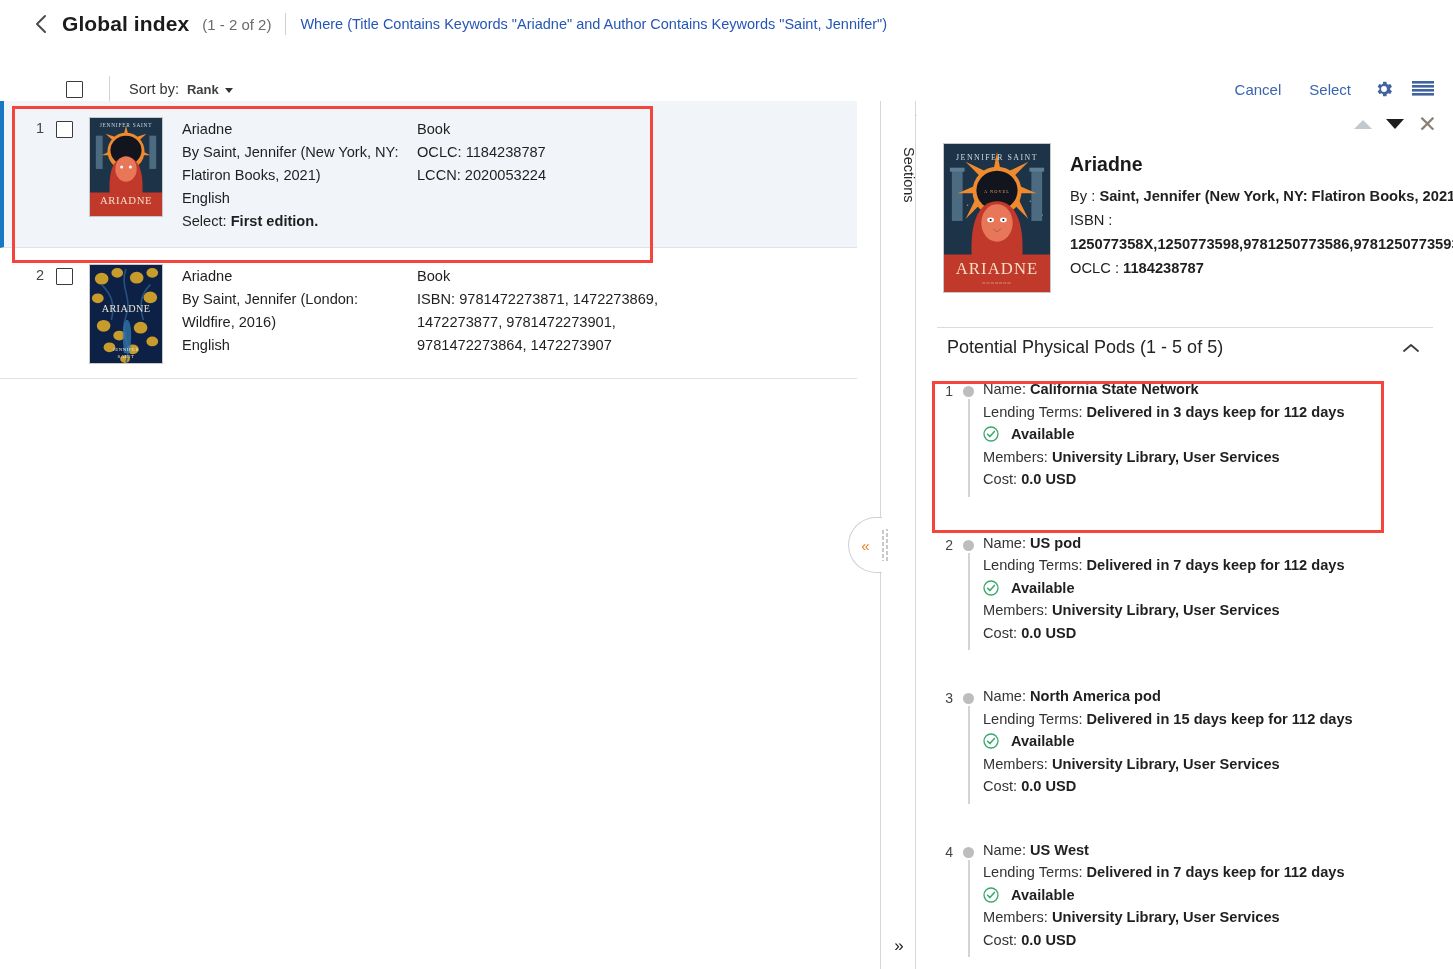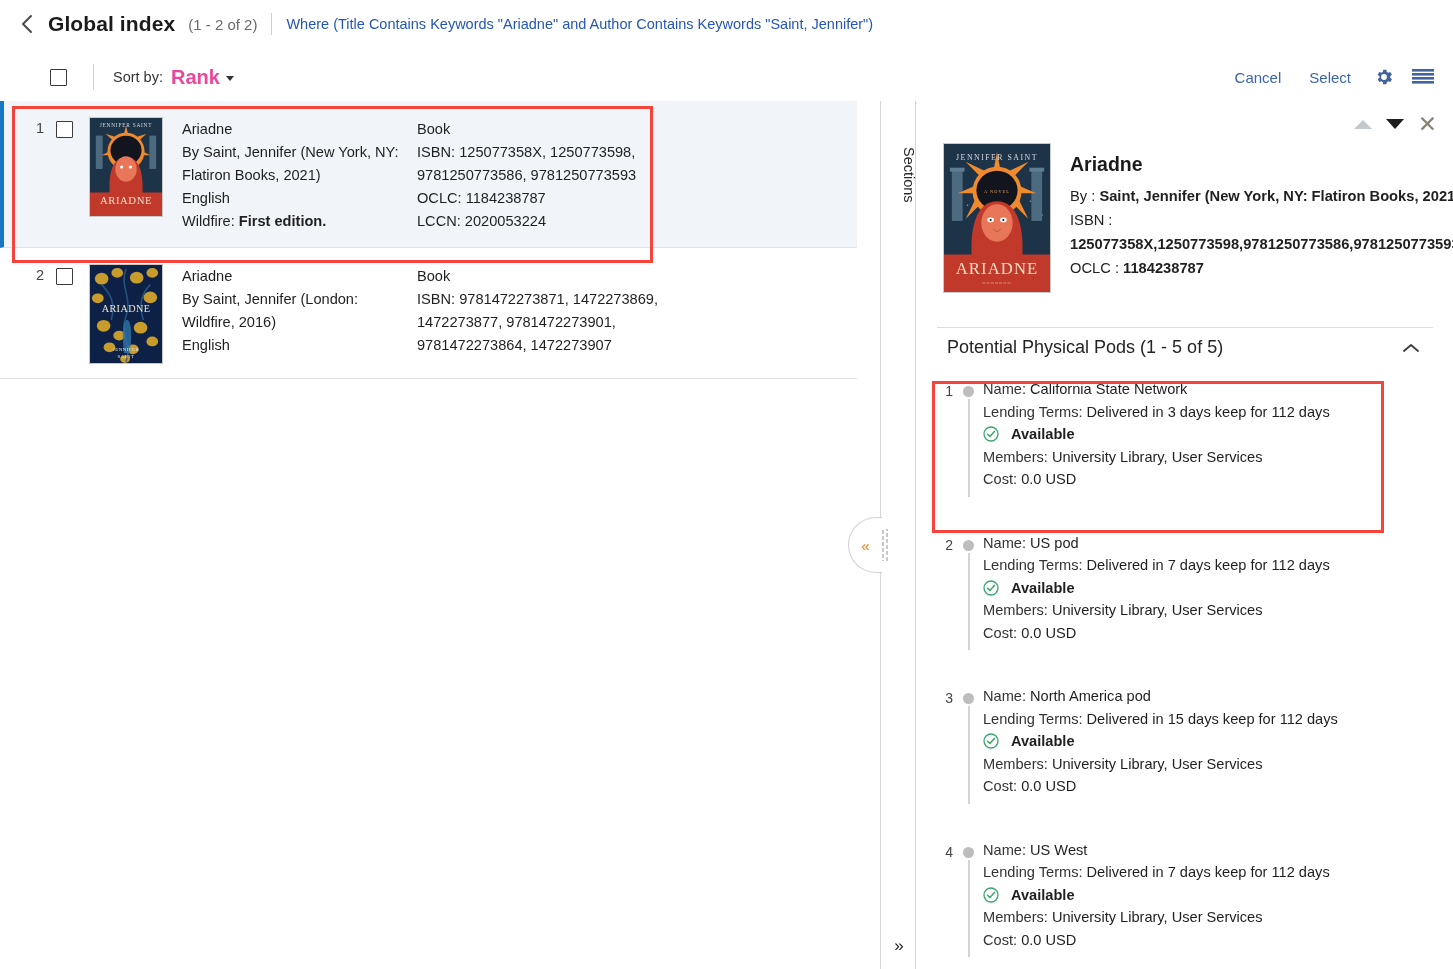--- a/index.html
+++ b/index.html
@@ -9,54 +9,54 @@
     background: #ffffff;
     font-family: "Liberation Sans", sans-serif;
     color: #202020;
     overflow: hidden;
   }
   .page { position: relative; width: 1453px; height: 969px; }
 
   
   .topbar {
     position: absolute; left: 0; top: 0; width: 1448px; height: 48px;
-    display: flex; align-items: center; padding-left: 14px;
+    display: flex; align-items: center; padding-left: 28px;
   }
   .back-chevron {
     width: 26px; height: 26px; display: flex; align-items: center; justify-content: center;
     color: #4a4a4a; font-size: 19px; line-height: 1; cursor: pointer; margin-right: 8px;
   }
   .page-title {
     font-size: 21px; font-weight: bold; color: #1b1b1b; letter-spacing: .1px;
   }
   .result-count {
     font-size: 15px; color: #6b6b6b; margin-left: 13px;
   }
   .vsep {
     width: 1px; height: 22px; background: #cfcfcf; margin: 0 14px;
   }
   .query-text {
     font-size: 14.5px; color: #2556b5; font-weight: normal;
   }
 
   
   .sortbar {
-    position: absolute; left: 0; top: 51px; width: 1453px; height: 53px;
-    display: flex; align-items: center; border-bottom: 1px solid #dadada;
+    position: absolute; left: 0; top: 63px; width: 1453px; height: 53px;
+    display: flex; align-items: center; border-bottom: 1px solid #dadada; padding-left: 16px;
   }
   .cb {
     width: 17px; height: 17px; border: 1px solid #3b3b3b; background: #fff;
     border-radius: 1px; cursor: pointer; display: inline-block;
   }
   .sortbar .cb { margin-left: 50px; }
   .sortbar .divider {
     width: 1px; height: 26px; background: #d2d2d2; margin-left: 26px; margin-right: 19px;
   }
   .sortby-label { font-size: 14.5px; color: #333; }
-  .sortby-value { font-size: 20px; font-weight: bold; color: #ec4899; margin-left: 8px; cursor: pointer;}
+  .sortby-value { font-size: 13px; font-weight: bold; color: #404040; margin-left: 8px; cursor: pointer;}
   .caret-down {
     display: inline-block; margin-left: 6px;
     border-left: 4.5px solid transparent; border-right: 4.5px solid transparent;
     border-top: 5.5px solid #333; vertical-align: middle;
   }
   .topbar-actions {
     margin-left: auto; display: flex; align-items: center; padding-right: 10px; gap: 0;
   }
   .link-btn {
     color: #3a64b0; font-size: 15px; padding: 6px 14px; cursor: pointer;
@@ -192,21 +192,21 @@
   .pod-dot {
     position: absolute; left: 10px; top: 9px; width: 11px; height: 11px;
     border-radius: 50%; background: #bdbdbd;
   }
   .pod-line {
     position: absolute; left: 14.5px; top: 22px; bottom: -6px; width: 2px; background: #d4d4d4;
   }
   .pod-body { flex: 1 1 auto; padding-top: 1px; }
   .pod-ln { font-size: 14.6px; line-height: 22.5px; color: #1f1f1f; }
   .pod-ln .lbl { font-weight: normal; color: #333; }
-  .pod-ln .val { font-weight: normal; }
+  .pod-ln .val { font-weight: bold; }
   .avail-ln { display: flex; align-items: center; gap: 12px; line-height: 22.5px; }
   .check-circle {
     width: 16px; height: 16px; flex: 0 0 auto;
   }
   .avail-text { font-size: 14.6px; font-weight: bold; color: #1f1f1f; }
 </style>
 </head>
 <body>
 
 <div class="page">
@@ -275,26 +275,25 @@
           <circle cx="41.5" cy="50" r="1.6" fill="#fff"></circle>
           <rect x="0" y="76" width="74" height="24" fill="#c0392b"></rect>
           <text x="37" y="88" font-family="Liberation Serif, serif" font-size="11" fill="#f6dfc7" text-anchor="middle" letter-spacing="0.6">ARIADNE</text>
           <text x="37" y="9" font-family="Liberation Serif, serif" font-size="5.5" fill="#cfd7de" text-anchor="middle" letter-spacing="0.8">JENNIFER SAINT</text>
         </svg>
       </div>
       <div class="row-mid">
         <div class="ln">Ariadne</div>
         <div class="ln b">By Saint, Jennifer (New York, NY: Flatiron Books, 2021)</div>
         <div class="ln">English</div>
-        <div class="ln"><span class="lbl">Wildfire:</span>
+        <div class="ln"><span class="lbl">Select:</span>
           <span class="val">First edition.</span></div>
       </div>
       <div class="row-right">
         <div class="ln">Book</div>
-        <div class="ln">ISBN: 125077358X, 1250773598, 9781250773586, 9781250773593</div>
         <div class="ln">OCLC: 1184238787</div>
         <div class="ln">LCCN: 2020053224</div>
       </div>
     </div>
 
     <div class="result-row plain">
       <div class="row-index">2</div>
       <div class="row-cb">
         <span class="cb"></span>
       </div>

